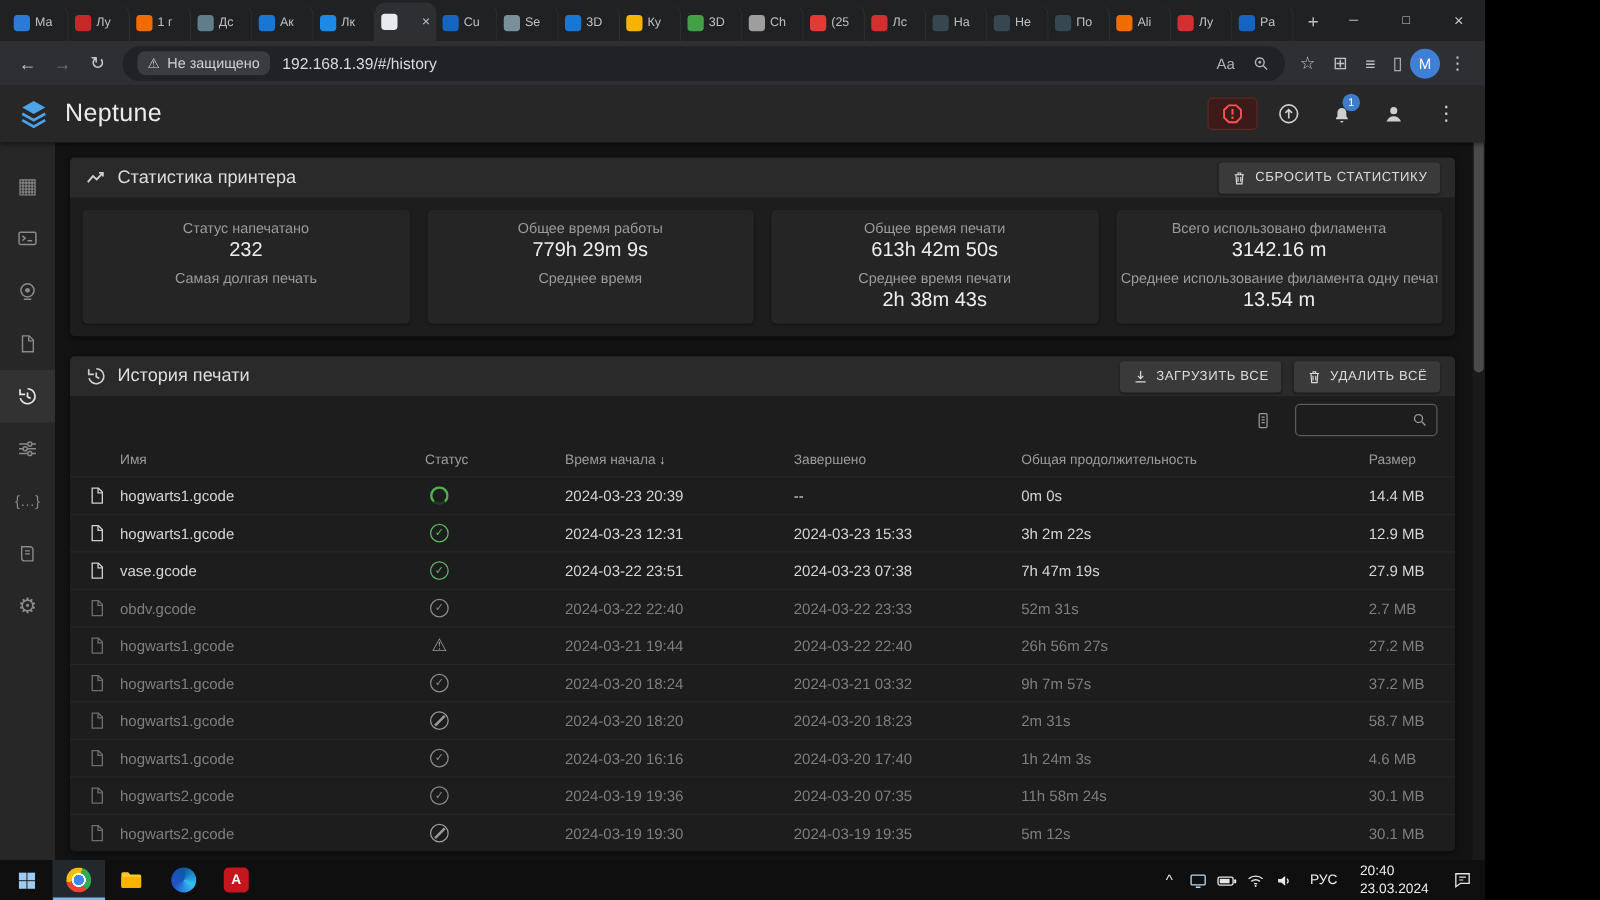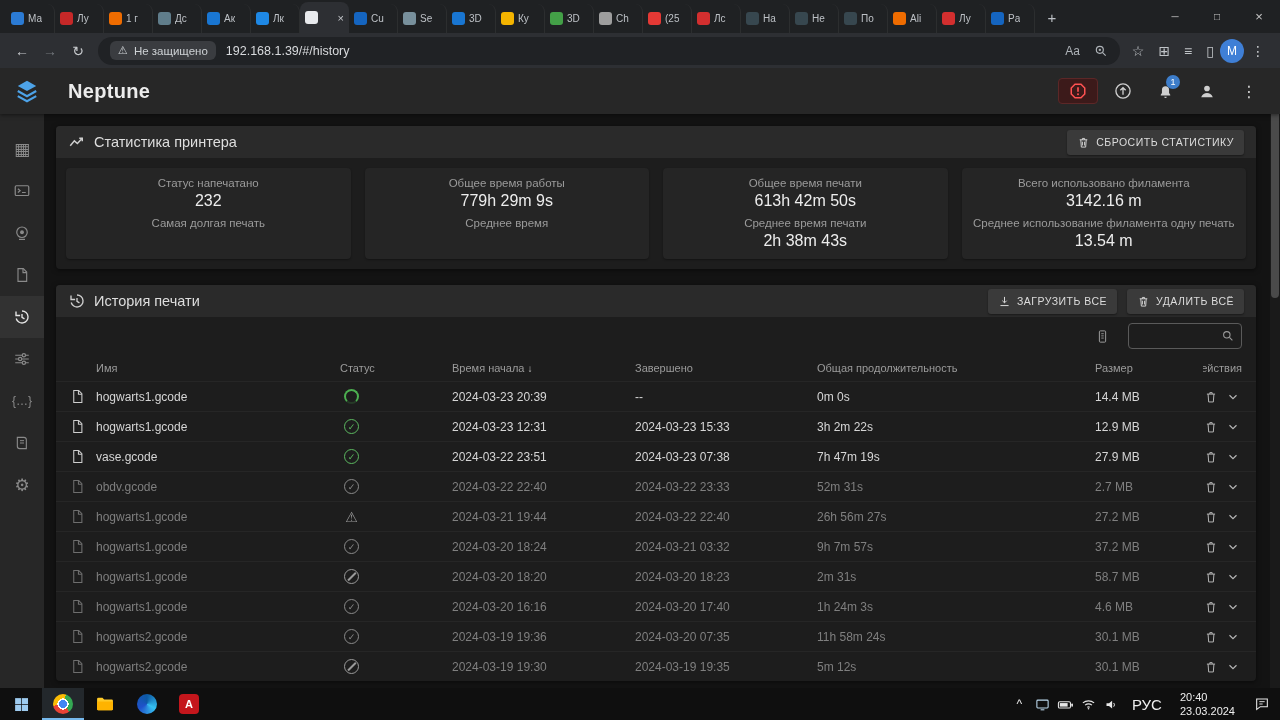--- a/index.html
+++ b/index.html
@@ -1,18 +1,18 @@
 <!DOCTYPE html>
 <html><head>
 <meta charset="utf-8">
 <style>
   *{margin:0;padding:0;box-sizing:border-box}
   html,body{width:1280px;height:720px;background:#000;overflow:hidden}
   body{font-family:"Liberation Sans","DejaVu Sans",sans-serif;-webkit-font-smoothing:antialiased}
-  .screen{position:relative;width:1280px;height:720px;background:#7f1d1d;overflow:hidden}
+  .screen{position:relative;width:1188px;height:720px;background:#7f1d1d;overflow:hidden}
 
   
   .tabstrip{height:33px;background:#1f2123;display:flex;align-items:flex-end;padding-left:6px}
   .tabs{display:flex;align-items:flex-end}
   .tab{width:49px;height:29px;display:flex;align-items:center;gap:4px;padding:0 5px;border-radius:8px 8px 0 0;color:#bdc1c6;font-size:10px;overflow:hidden;flex:none;border-right:1px solid rgba(255,255,255,.06)}
   .tab.active{background:#2d2f33;height:31px;border-right:none}
   .favicon{width:13px;height:13px;border-radius:3px;flex:none}
   .tab-label{white-space:nowrap;overflow:hidden}
   .tab-close{display:none;margin-left:auto;font-size:11px;color:#c4c7cb}
   .tab.active .tab-close{display:block}
@@ -28,21 +28,21 @@
   .sec-chip{display:flex;align-items:center;gap:6px;background:#3a3c40;border-radius:6px;padding:3px 8px;color:#cdd1d4;font-size:11.5px;flex:none}
   .warn-g{font-size:11px}
   .url{color:#d8dadd;font-size:12.5px;white-space:nowrap;overflow:hidden}
   .omni-right{margin-left:auto;display:flex;gap:14px;align-items:center;color:#aeb3b8;font-size:12px}
   .tool-icons{display:flex;align-items:center;gap:14px;color:#c0c4c8;margin:0 6px;font-size:14px}
   .avatar{width:24px;height:24px;border-radius:50%;background:#3f7fd6;color:#fff;font-size:12px;display:flex;align-items:center;justify-content:center;flex:none}
 
   
   .webpage{position:absolute;top:68px;bottom:32px;left:0;right:0;background:#131313;overflow:hidden}
   .appbar{height:46px;background:#272727;display:flex;align-items:center;padding:0 14px;box-shadow:0 1px 4px rgba(0,0,0,.5);position:relative;z-index:2}
-  .app-title{color:#ececec;font-size:20px;margin-left:28px;font-weight:700;letter-spacing:.3px}
+  .app-title{color:#ececec;font-size:20px;margin-left:12px;font-weight:400;letter-spacing:.3px}
   .appbar-right{margin-left:auto;display:flex;align-items:center;gap:8px}
   .estop{width:40px;height:26px;border-radius:4px;background:#3c1a1a;border:1px solid #5c2727;display:flex;align-items:center;justify-content:center}
   .icon-btn{width:34px;height:34px;display:flex;align-items:center;justify-content:center;color:#cfcfcf;position:relative;font-size:16px}
   .badge{position:absolute;top:1px;right:2px;min-width:14px;height:14px;border-radius:7px;background:#3d7dca;color:#fff;font-size:9px;display:flex;align-items:center;justify-content:center;padding:0 3px}
 
   .sidebar{position:absolute;top:46px;left:0;bottom:0;width:44px;background:#272727;display:flex;flex-direction:column;padding-top:14px;z-index:1}
   .side-item{height:42px;display:flex;align-items:center;justify-content:center;color:#8a8a8a;font-size:17px}
   .side-item.active{color:#e6e6e6;background:rgba(255,255,255,.05)}
 
   .main{position:absolute;top:46px;left:44px;right:10px;bottom:0;padding:12px 14px 0 12px;overflow:hidden}
@@ -93,21 +93,21 @@
 
   
   .taskbar{position:absolute;left:0;right:0;bottom:0;height:32px;background:#0f0f0f;display:flex;align-items:center;z-index:5}
   .tb-btn{width:42px;height:32px;display:flex;align-items:center;justify-content:center}
   .tb-btn.active{background:#23282c;box-shadow:inset 0 -2px 0 #76b9ed}
   .chrome-ic{width:20px;height:20px;border-radius:50%;background:radial-gradient(circle,#4285f4 0 29%,#fff 30% 39%,rgba(0,0,0,0) 40%),conic-gradient(from 140deg,#ea4335 0 33%,#fbbc05 33% 66%,#34a853 66% 100%)}
   .edge-ic{width:20px;height:20px;border-radius:50%;background:conic-gradient(from 0deg,#0c59a4,#35c1f1,#2052cb,#0c59a4)}
   .acro-ic{width:20px;height:20px;border-radius:4px;background:#c4161c;color:#fff;font-size:11px;font-weight:bold;display:flex;align-items:center;justify-content:center}
   .tb-right{margin-left:auto;display:flex;align-items:center;height:100%}
   .tray-ic{width:23px;display:flex;justify-content:center;align-items:center;color:#e8e8e8;font-size:12px}
-  .lang{color:#eee;font-size:15px;padding:0 9px}
+  .lang{color:#eee;font-size:11px;padding:0 9px}
   .clock{color:#eee;font-size:11px;text-align:left;line-height:1.3;padding:0 9px}
   .action-center{width:36px;height:100%;display:flex;align-items:center;justify-content:center;color:#e8e8e8}
   svg{display:block}
 </style>
 </head>
 <body>
 
 <div class="screen">
 
   <div class="tabstrip">

